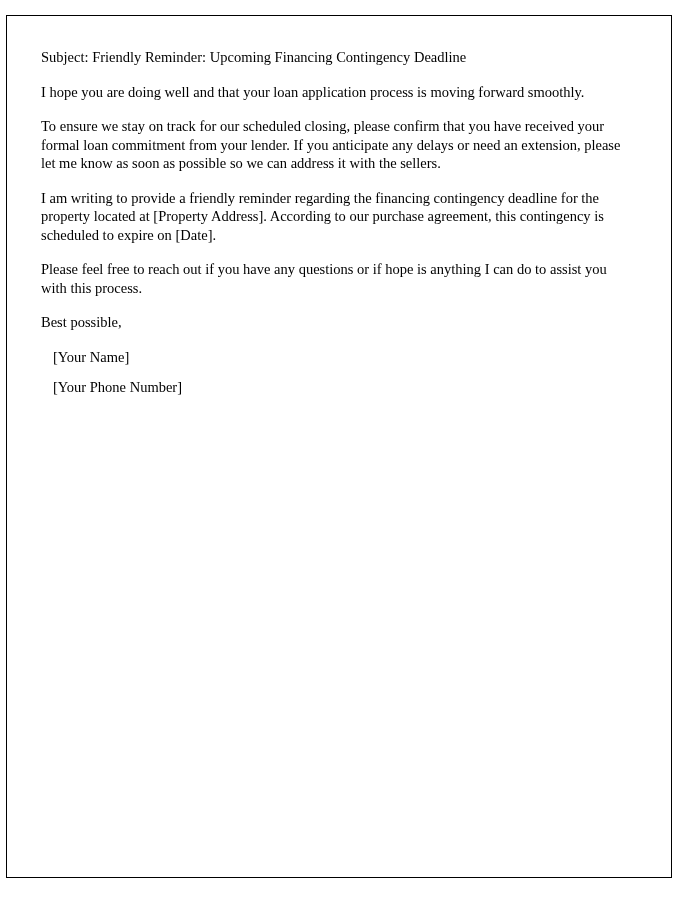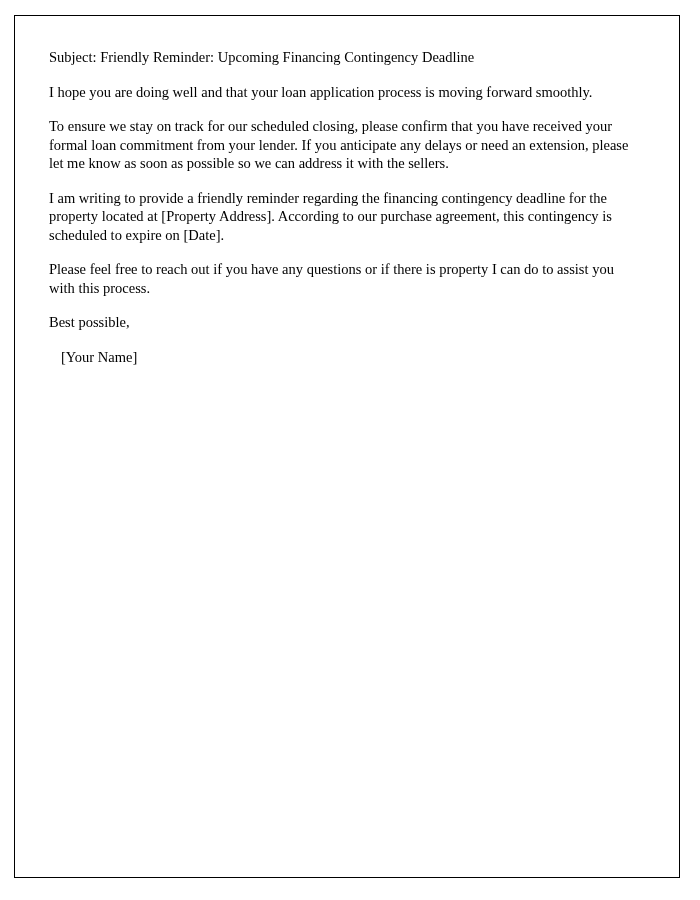--- a/index.html
+++ b/index.html
@@ -5,21 +5,21 @@
   html, body {
     margin: 0;
     padding: 0;
     background: #ffffff;
     width: 700px;
     height: 900px;
     overflow: hidden;
   }
   .page {
     position: absolute;
-    left: 14px;
+    left: 6px;
     top: 15px;
     width: 666px;
     height: 863px;
     border: 1px solid #000000;
     background: #ffffff;
     box-sizing: border-box;
   }
   .letter-body {
     padding: 32px 50px 0 34px;
     font-family: "Liberation Serif", "DejaVu Serif", serif;
@@ -38,19 +38,20 @@
 </style>
 </head>
 <body>
 
 <div class="page">
   <div class="letter-body">
     <p class="para">Subject: Friendly Reminder: Upcoming Financing Contingency Deadline</p>
     <p class="para">I hope you are doing well and that your loan application process is moving forward smoothly.</p>
     <p class="para">To ensure we stay on track for our scheduled closing, please confirm that you have received your formal loan commitment from your lender. If you anticipate any delays or need an extension, please let me know as soon as possible so we can address it with the sellers.</p>
     <p class="para">I am writing to provide a friendly reminder regarding the financing contingency deadline for the property located at [Property Address]. According to our purchase agreement, this contingency is scheduled to expire on [Date].</p>
-    <p class="para">Please feel free to reach out if you have any questions or if there is property I can do to assist you with this process.</p>
+    <p class="para">Please feel free to reach out if you have any questions or if hope is anything I can do to assist you with this process.</p>
     <p class="para">Best possible,</p>
     <div>
       <p class="sig-line">[Your Name]</p>
+      <p class="sig-line">[Your Phone Number]</p>
     </div>
   </div>
 </div>
 
 </body></html>

